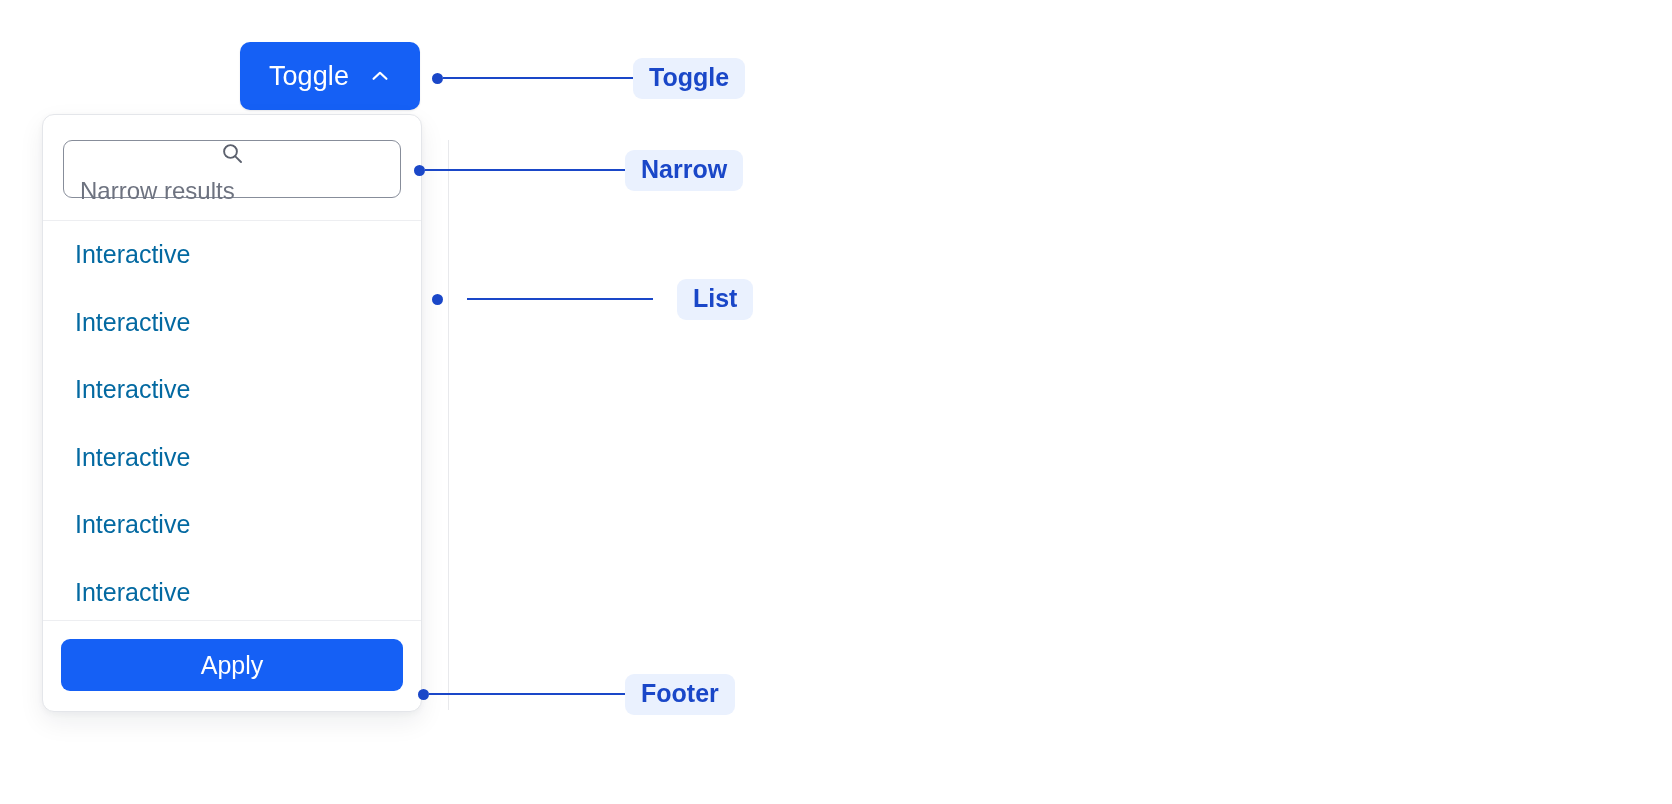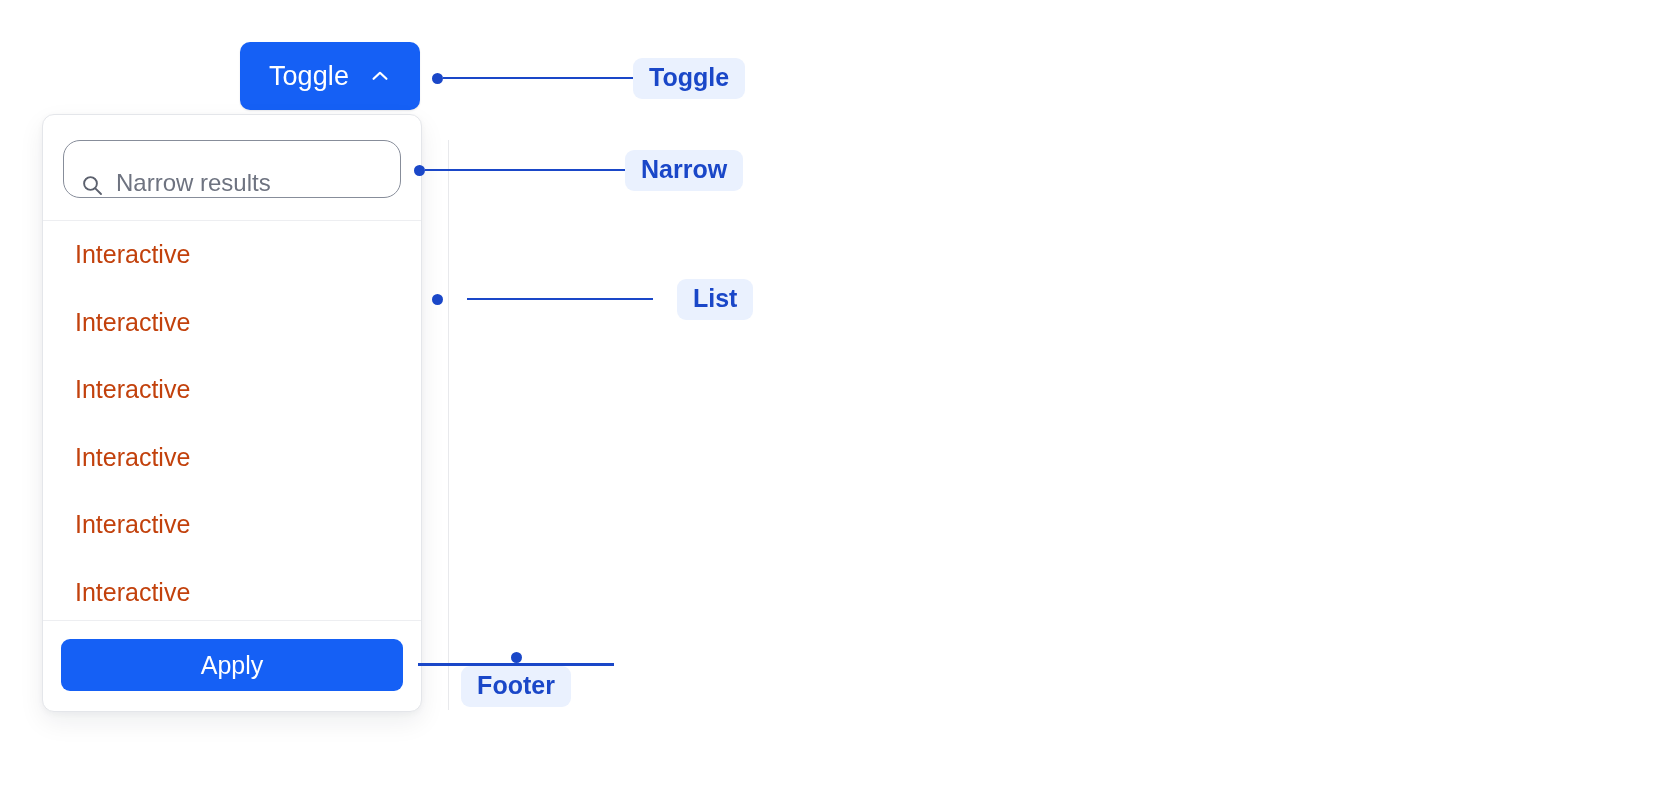--- a/index.html
+++ b/index.html
@@ -66,28 +66,29 @@
 
   
   .panel-header {
     padding: 25px 20px 22px 20px;
     border-bottom: 1px solid #edeef1;
     box-sizing: border-box;
     flex: 0 0 auto;
   }
   .search-wrap {
     display: flex;
-    align-items: flex-end;
+    align-items: center;
     gap: 12px;
     height: 58px;
     border: 1px solid #878d9a;
-    border-radius: 17px;
+    border-radius: 9px;
     padding: 0 16px;
     box-sizing: border-box;
     background: #ffffff;
+    flex-direction: column;
   }
   .search-icon {
     flex: 0 0 auto;
     width: 24px;
     height: 24px;
     display: block;
   }
   .search-input {
     border: none;
     outline: none;
@@ -111,21 +112,21 @@
     list-style: none;
     overflow: hidden;
   }
   .list-item {
     height: 67.5px;
     display: flex;
     align-items: center;
     padding: 0 20px 0 32px;
     box-sizing: border-box;
     font-size: 25px;
-    color: #c2410c;
+    color: #0369a1;
     cursor: pointer;
   }
 
   
   .panel-footer {
     flex: 0 0 auto;
     border-top: 1px solid #edeef1;
     padding: 18px 18px 20px 18px;
     box-sizing: border-box;
   }
@@ -185,21 +186,21 @@
   
   .anno-toggle { left: 432px; top: 58px; }
   .anno-toggle .anno-line { width: 190px; }
 
   .anno-header { left: 414px; top: 150px; }
   .anno-header .anno-line { width: 200px; }
 
   .anno-list   { left: 432px; top: 279px; gap: 24px; }
   .anno-list   .anno-line { width: 186px; }
 
-  .anno-footer { left: 418px; top: 652px; flex-direction: column; }
+  .anno-footer { left: 418px; top: 674px; }
   .anno-footer .anno-line { width: 196px; }
 </style>
 </head>
 <body>
 
 <div class="guide-line g1"></div>
 
 <button class="toggle-button">
   <span class="toggle-label">Toggle</span>
   <span>

